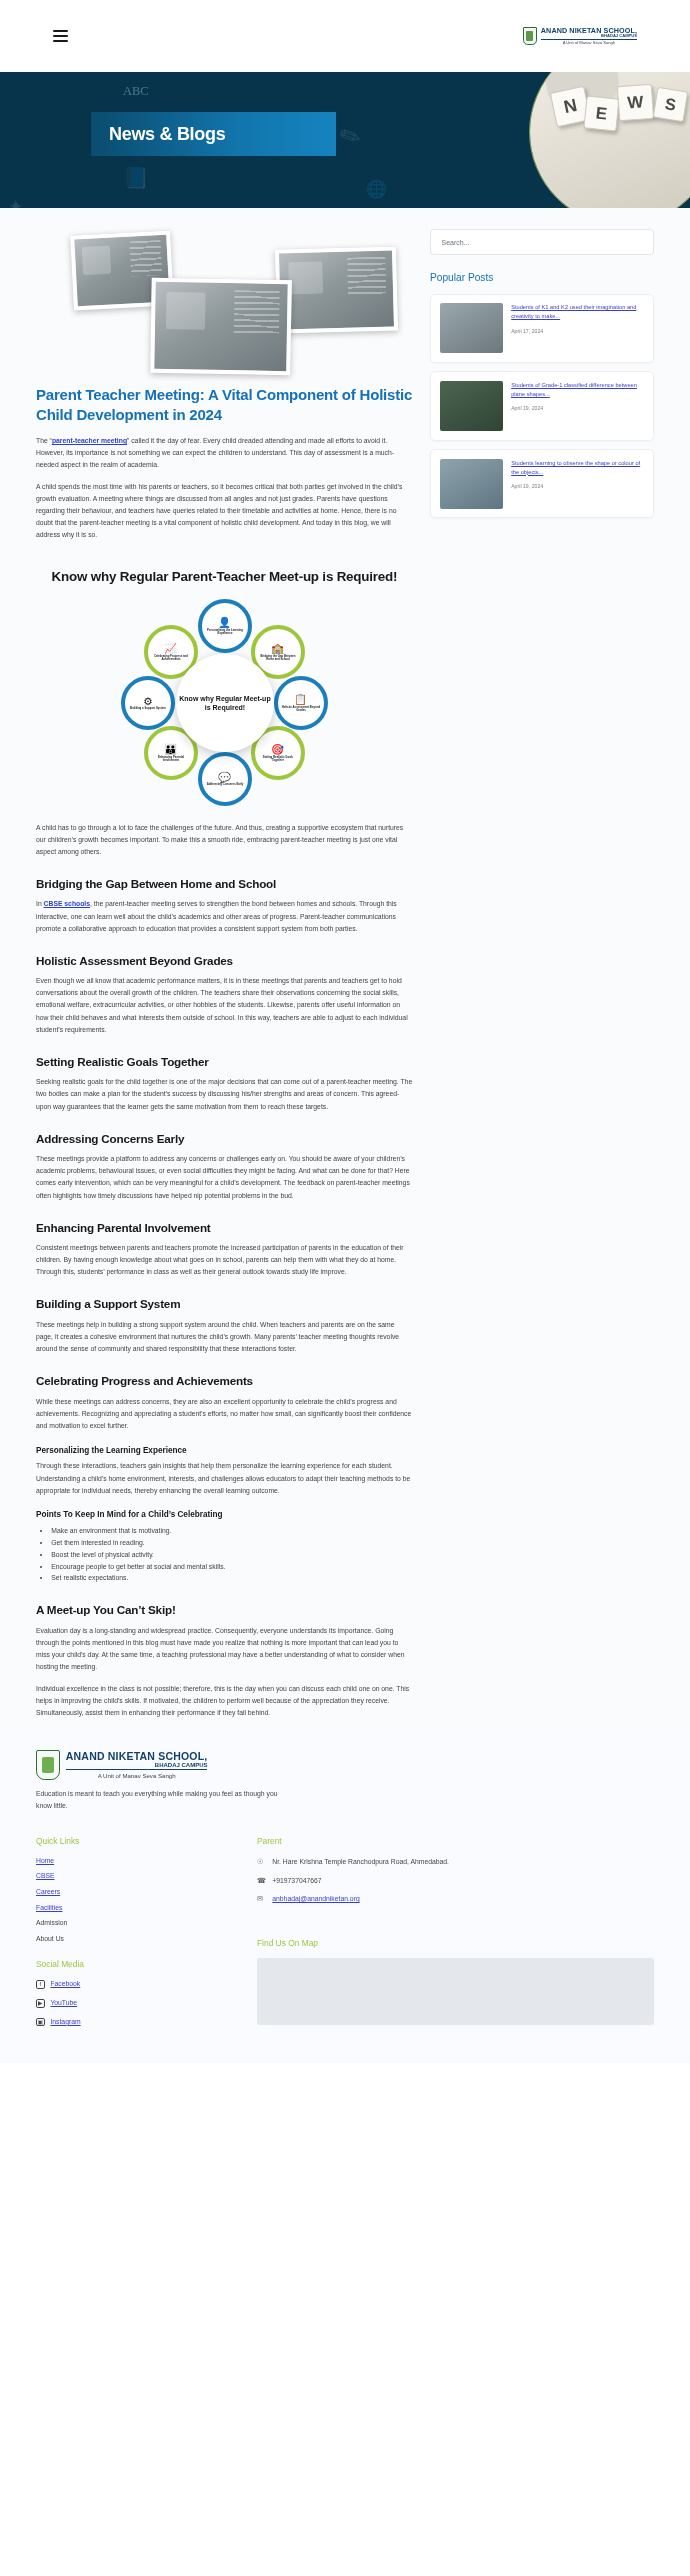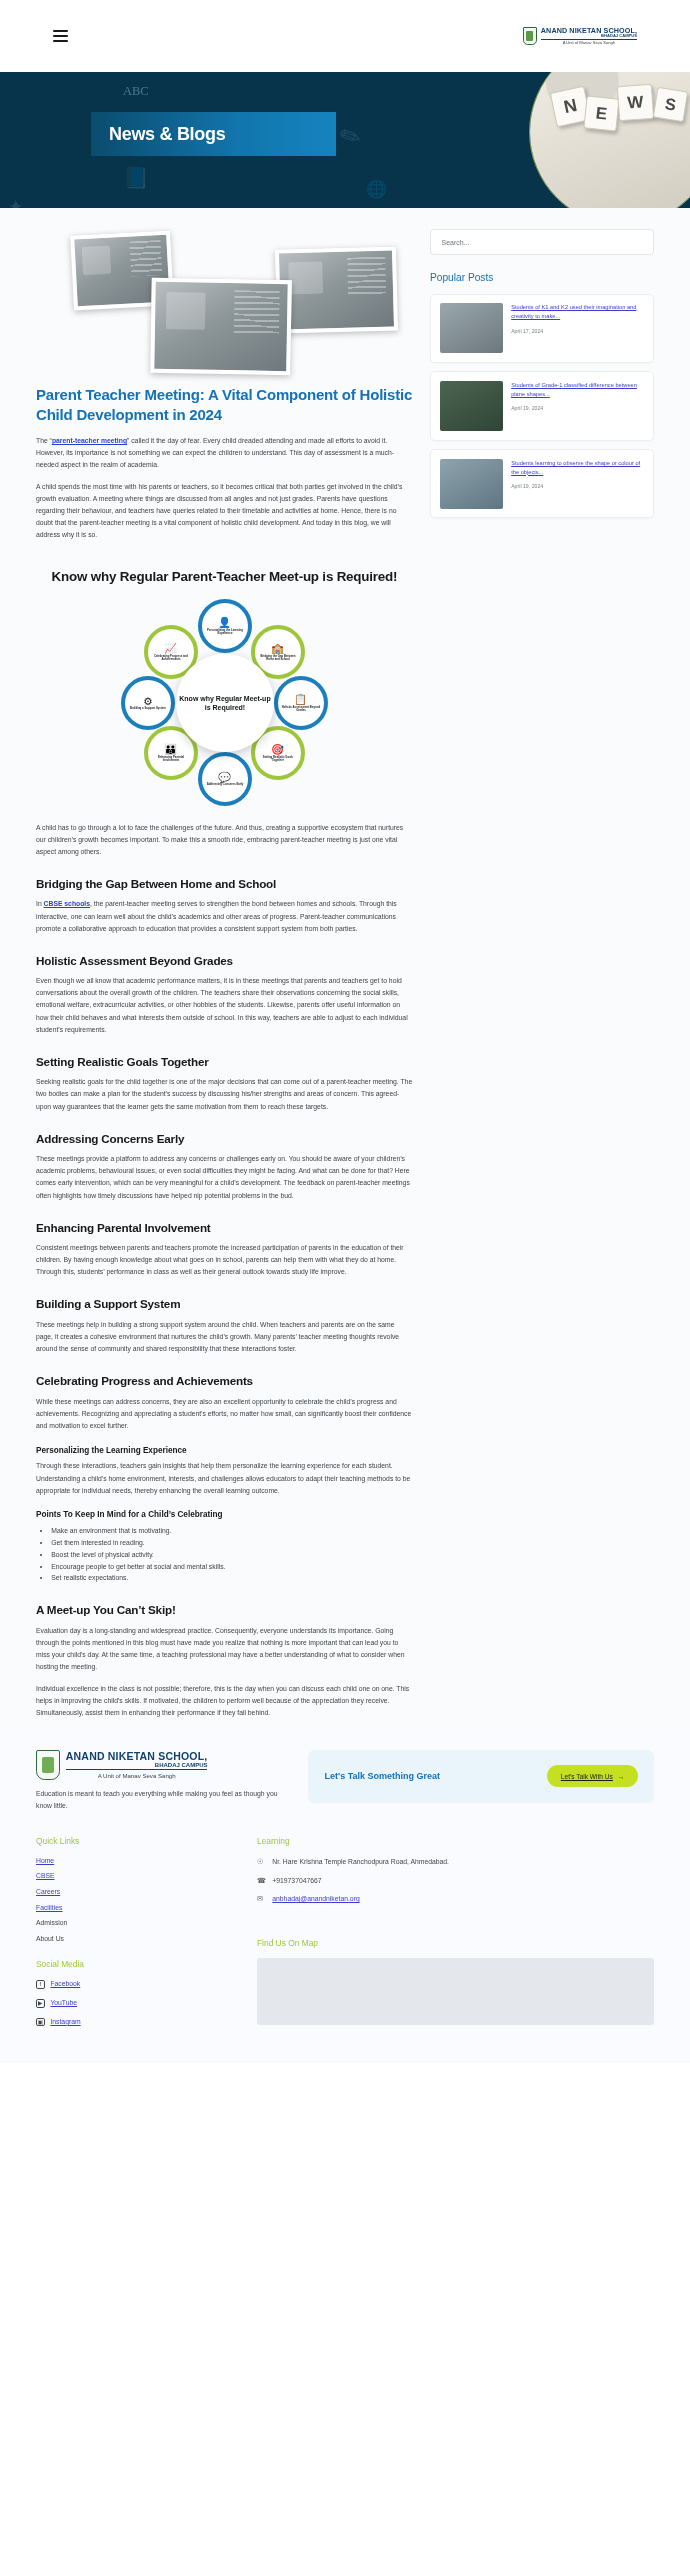--- a/index.html
+++ b/index.html
@@ -421,27 +421,20 @@
           </div>
         <div>
           <div class="f-name">ANAND NIKETAN SCHOOL,</div>
           <div class="f-campus">BHADAJ CAMPUS</div>
           <div class="f-unit">A Unit of Manav Seva Sangh</div>
         </div>
       </div>
       <div class="f-tag">Education is meant to teach you everything while making you feel as though you know little.</div>
     </div>
 
-    <div class="cta-box">
-      <div class="cta-h">Let's Talk Something Great</div>
-      <div class="cta-btn">
-        <u>Let's Talk With Us</u>
-        <span>→</span>
-      </div>
-    </div>
   </div>
 </div>
 
 <div class="footer">
   <div class="fcols">
     <div class="fcol-a">
       <div class="fh">Quick Links</div>
       <a class="flink">Home</a>
       <a class="flink">CBSE</a>
       <a class="flink">Careers</a>
@@ -458,21 +451,21 @@
         <div class="soc-ic">▶</div>
         <div class="ftxt link">YouTube</div>
       </div>
       <div class="soc">
         <div class="soc-ic">▣</div>
         <div class="ftxt link">Instagram</div>
       </div>
     </div>
 
     <div style="flex:1;">
-      <div class="fh">Learning</div>
+      <div class="fh">Parent</div>
       <div class="frow">
         <div class="fico">☉</div>
         <div class="ftxt">Nr. Hare Krishna Temple Ranchodpura Road, Ahmedabad.</div>
       </div>
       <div class="frow">
         <div class="fico">☎</div>
         <div class="ftxt">+919737047667</div>
       </div>
       <div class="frow">
         <div class="fico">✉</div>

